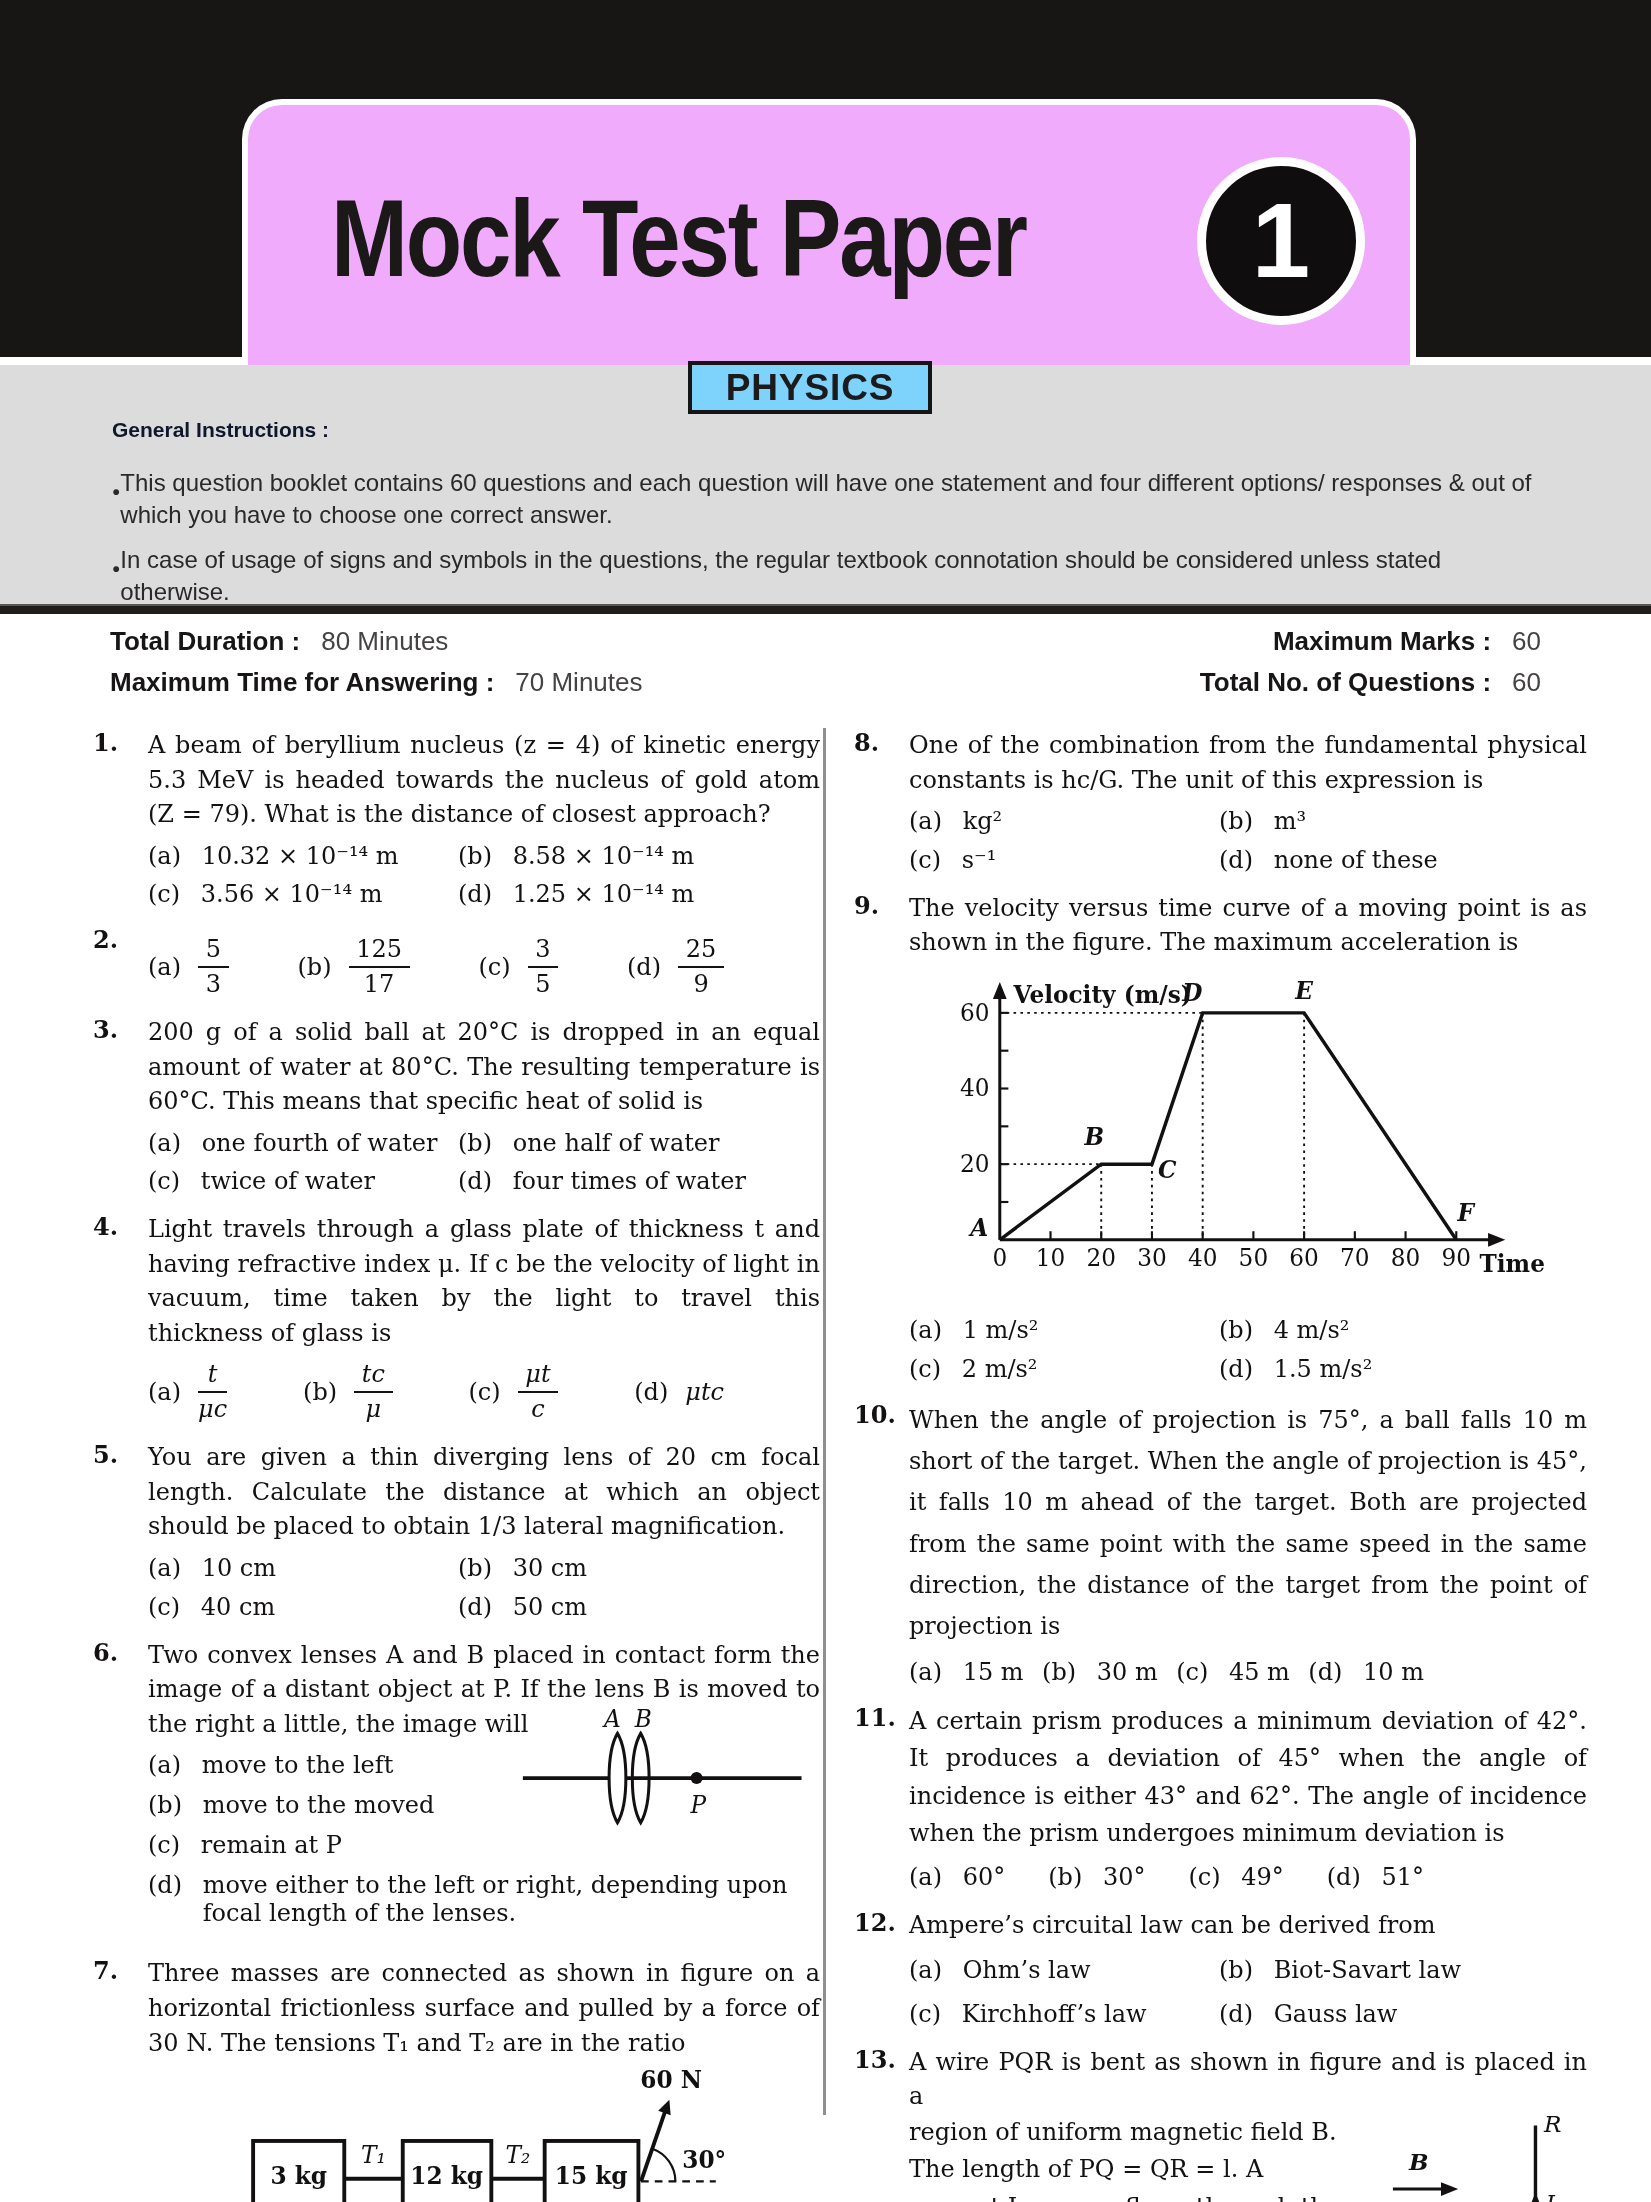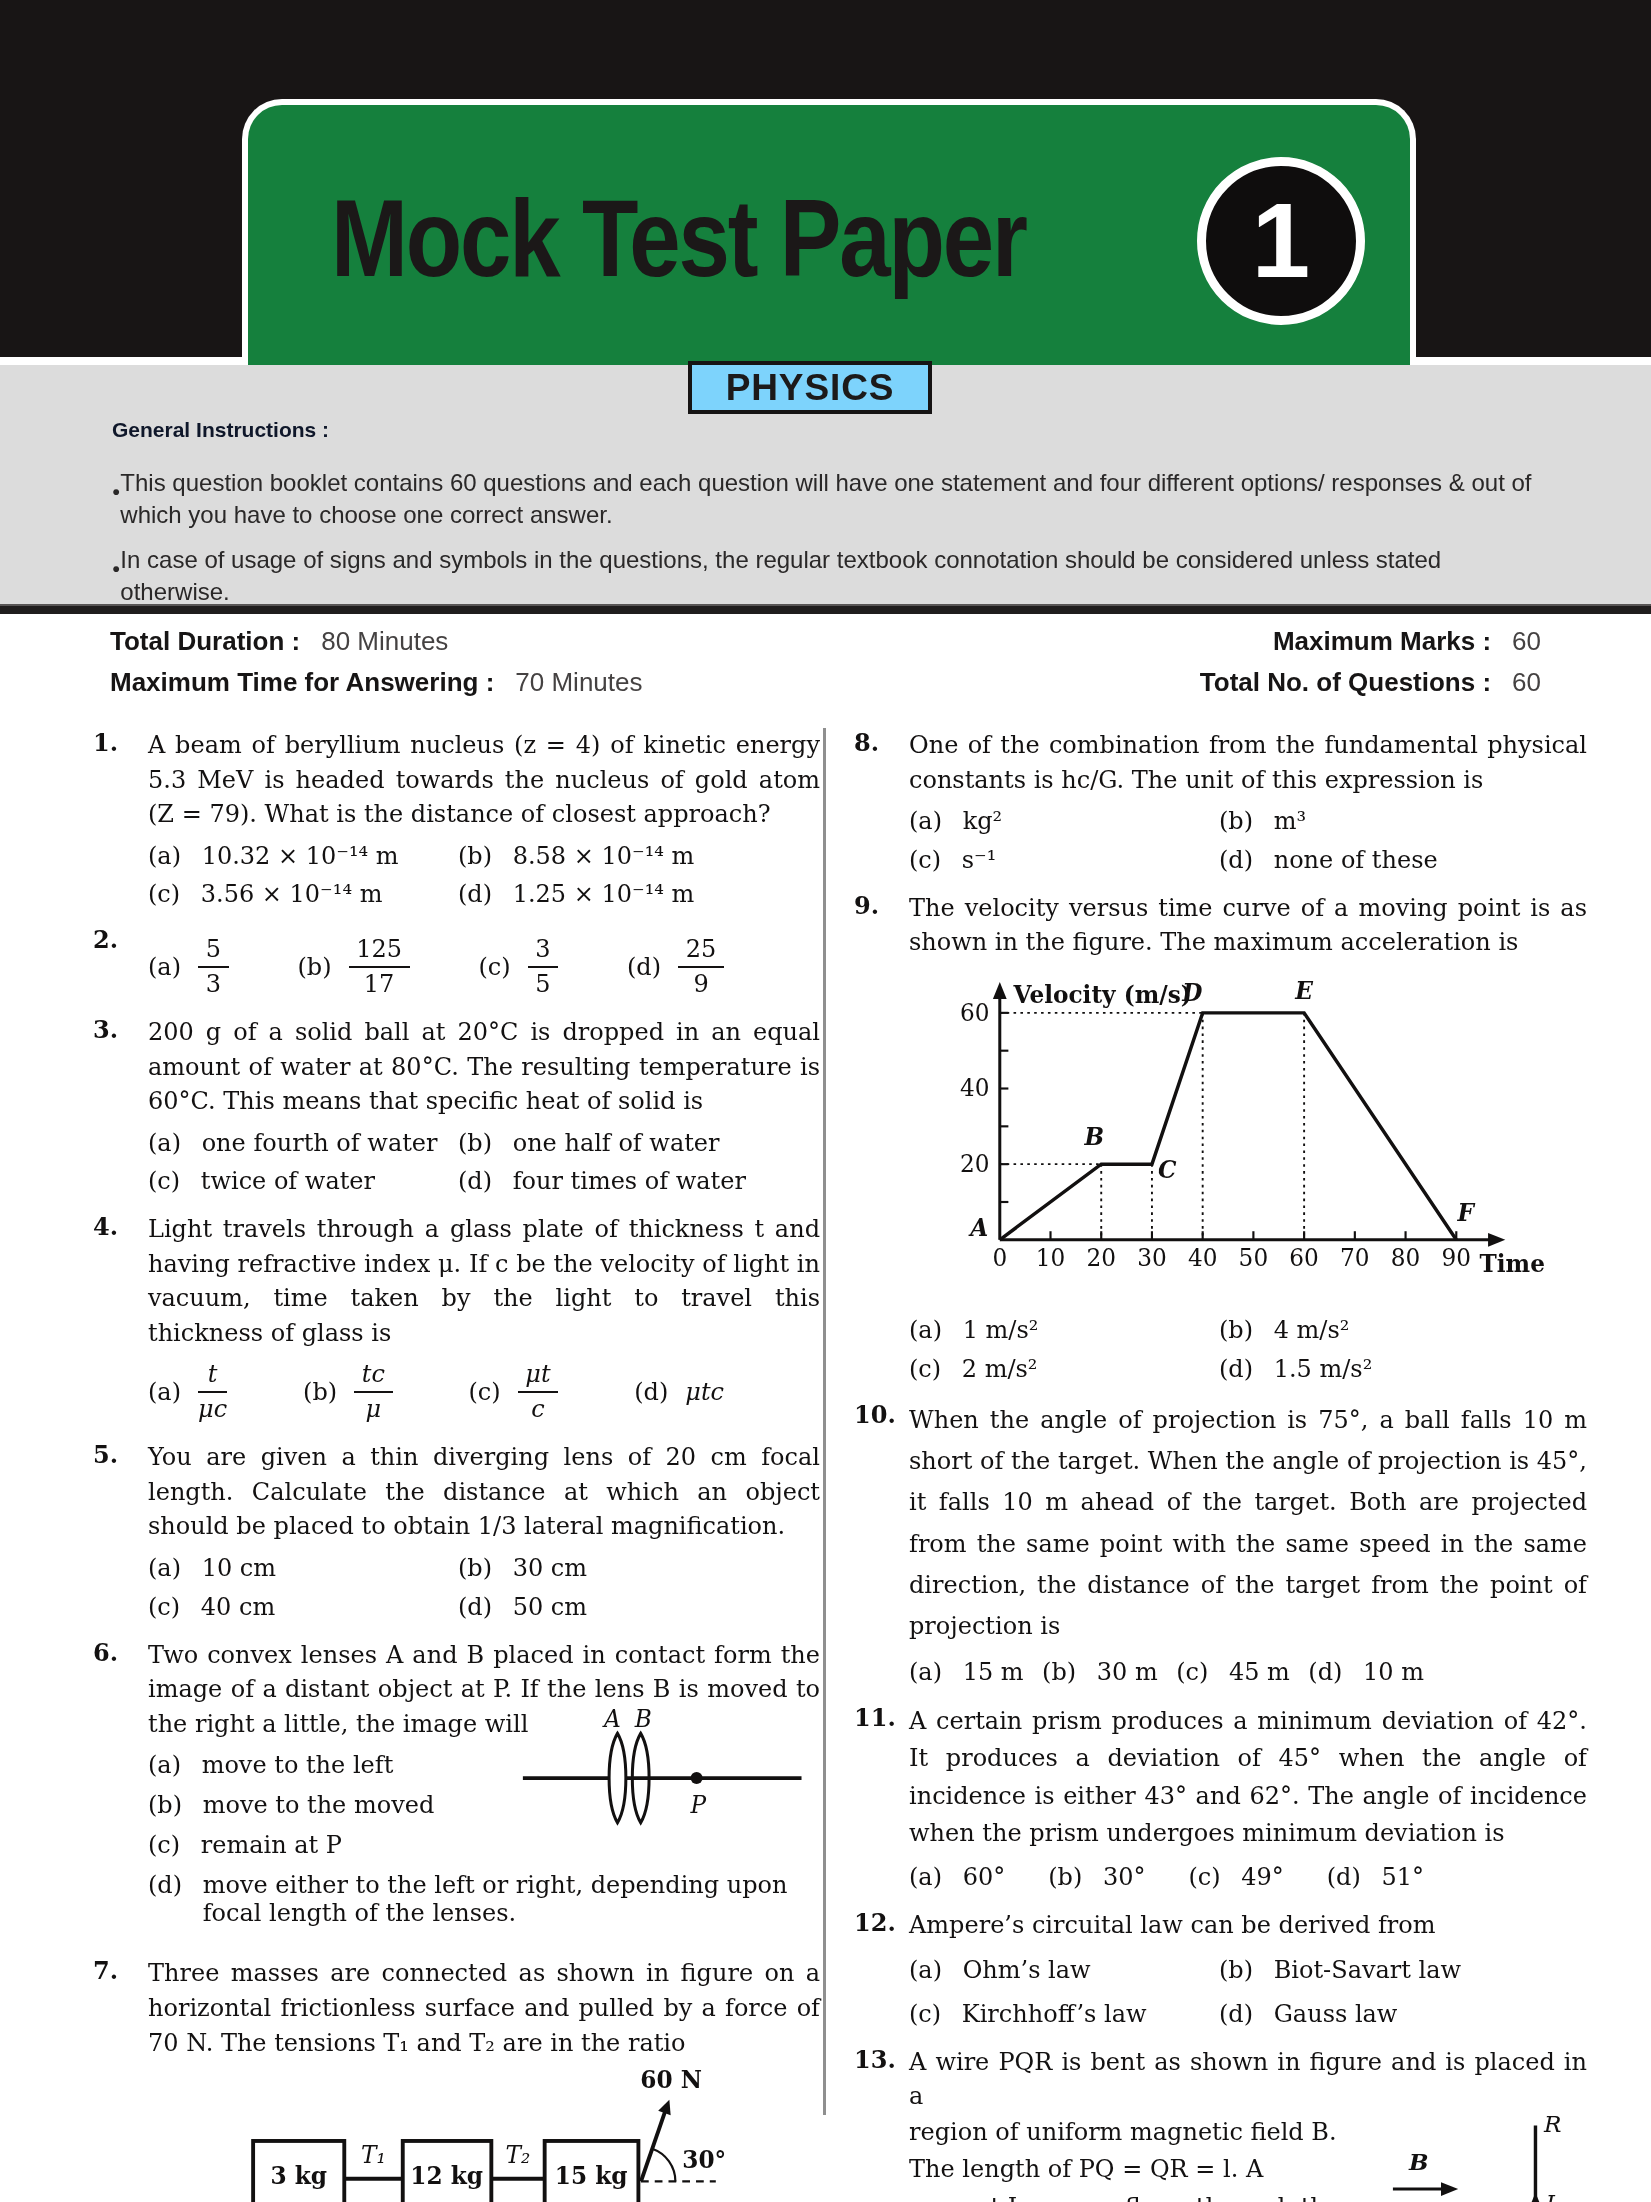--- a/index.html
+++ b/index.html
@@ -1,21 +1,21 @@
 <!DOCTYPE html>
 <html style="font-size:13.8px"><head>
 <meta charset="utf-8">
 <style>
   html,body{margin:0;padding:0;background:#fff;}
   .page{position:relative;width:1651px;height:2203px;background:#fff;overflow:hidden;
         font-family:"Liberation Sans",sans-serif;color:#141414;}
 
   
   .band{position:absolute;left:0;top:0;width:100%;height:357px;background:#181515;border-bottom:7.7px solid #fff;}
-  .hcard{position:absolute;left:242px;top:99px;width:1174px;height:266px;background:#15803d;
+  .hcard{position:absolute;left:242px;top:99px;width:1174px;height:266px;background:#f0abfc;
          border:6px solid #fff;border-bottom:none;border-radius:40px 40px 0 0;box-sizing:border-box;z-index:2;}
   .title{position:absolute;left:83px;top:69px;font-size:110px;font-weight:bold;letter-spacing:-2.6px;
          transform:scaleX(0.84);transform-origin:left top;color:#1b1818;white-space:nowrap;}
   .badge{position:absolute;left:949px;top:52px;width:150px;height:150px;background:#0f0d0d;border:9.5px solid #fff;
          border-radius:50%;display:flex;align-items:center;justify-content:center;
          color:#fff;font-size:105px;font-weight:bold;}
   .physbox{position:absolute;left:688px;top:361px;width:244px;height:53px;background:#7dd3fc;border:4.3px solid #161414;
            box-sizing:border-box;display:flex;align-items:center;justify-content:center;z-index:4;
            font-size:37px;font-weight:bold;letter-spacing:0.9px;color:#1c1a1a;}
 
@@ -287,21 +287,21 @@
               <span class="ol">(d)</span>
               <span>move either to the left or right, depending upon focal length of the lenses.</span>
             </div>
         </div>
       </div>
     </div>
 
     <div class="q">
       <div class="qn">7.</div>
       <div class="qc">
-        <div class="qt">Three masses are connected as shown in figure on a horizontal frictionless surface and pulled by a force of 70 N. The tensions T₁ and T₂ are in the ratio</div>
+        <div class="qt">Three masses are connected as shown in figure on a horizontal frictionless surface and pulled by a force of 30 N. The tensions T₁ and T₂ are in the ratio</div>
         <div class="mass-fig">
           <svg width="516" height="172" viewBox="0 0 600 200" style="font-size:27.5px">
             <defs>
               <pattern id="hatch" patternUnits="userSpaceOnUse" width="12" height="26">
                 <line x1="12" y1="0" x2="0" y2="26" stroke="#121010" stroke-width="3"></line>
               </pattern>
             </defs>
             <line x1="3" y1="166" x2="516" y2="166" stroke="#121010" stroke-width="4.5"></line>
             <rect x="3" y="167" width="513" height="25" fill="url(#hatch)"></rect>
             <rect x="42" y="86" width="106" height="78" fill="#fff" stroke="#121010" stroke-width="4.5"></rect>

